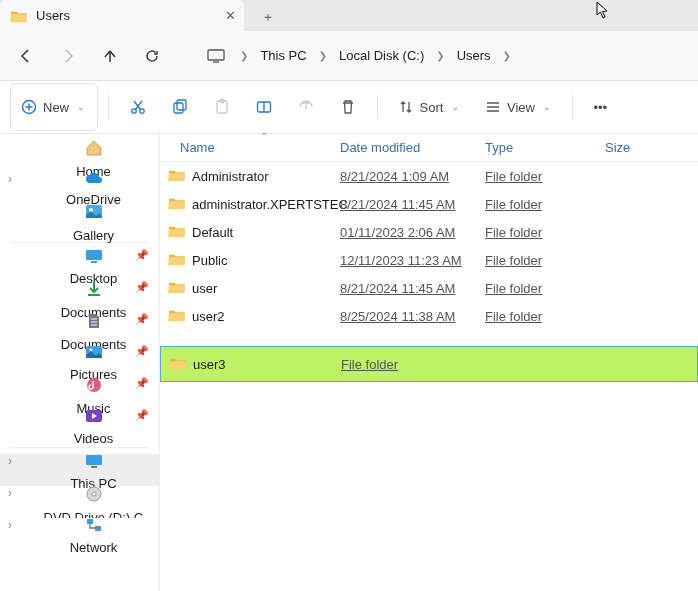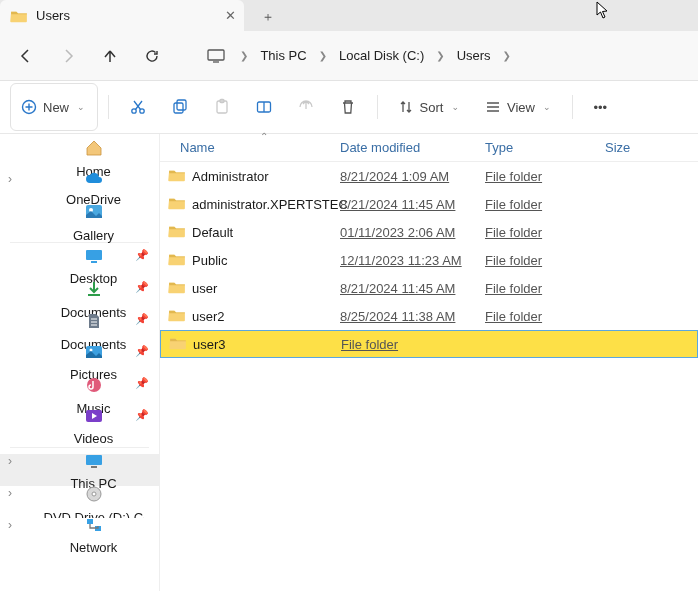--- a/index.html
+++ b/index.html
@@ -39,21 +39,21 @@
 .files { flex: 1; position: relative; }
 .colhdr { height: 28px; display: flex; align-items: center; border-bottom: 1px solid #eee; color: #3a6ea5; position: relative; }
 .colhdr .coll { position: absolute; left: 100px; top: -3px; color: #888; font-size: 10px; }
 .c-name { width: 180px; padding-left: 20px; }
 .c-date { width: 145px; }
 .c-type { width: 120px; }
 .c-size { flex: 1; }
 .row { height: 28px; display: flex; align-items: center; }
 .row .c-name { display: flex; align-items: center; gap: 6px; padding-left: 8px; }
 .row .c-date, .row .c-type, .row .c-size { color: #555; text-decoration: underline; }
-.row.sel { background: #fde047; border: 1px solid #5aa7e0; height: 28px; }
+.row.sel { background: #bef264; border: 1px solid #5aa7e0; height: 36px; margin-top: 16px; }
 
 .folder-ico { width: 18px; height: 14px; display: inline-block; }
 .ico-generic { width: 18px; height: 16px; display: inline-flex; align-items: center; justify-content: center; }
 </style>
 </head>
 <body>
 
 <div class="titlebar">
   <div class="tab">
     <svg class="folder-ico" viewBox="0 0 20 16">

